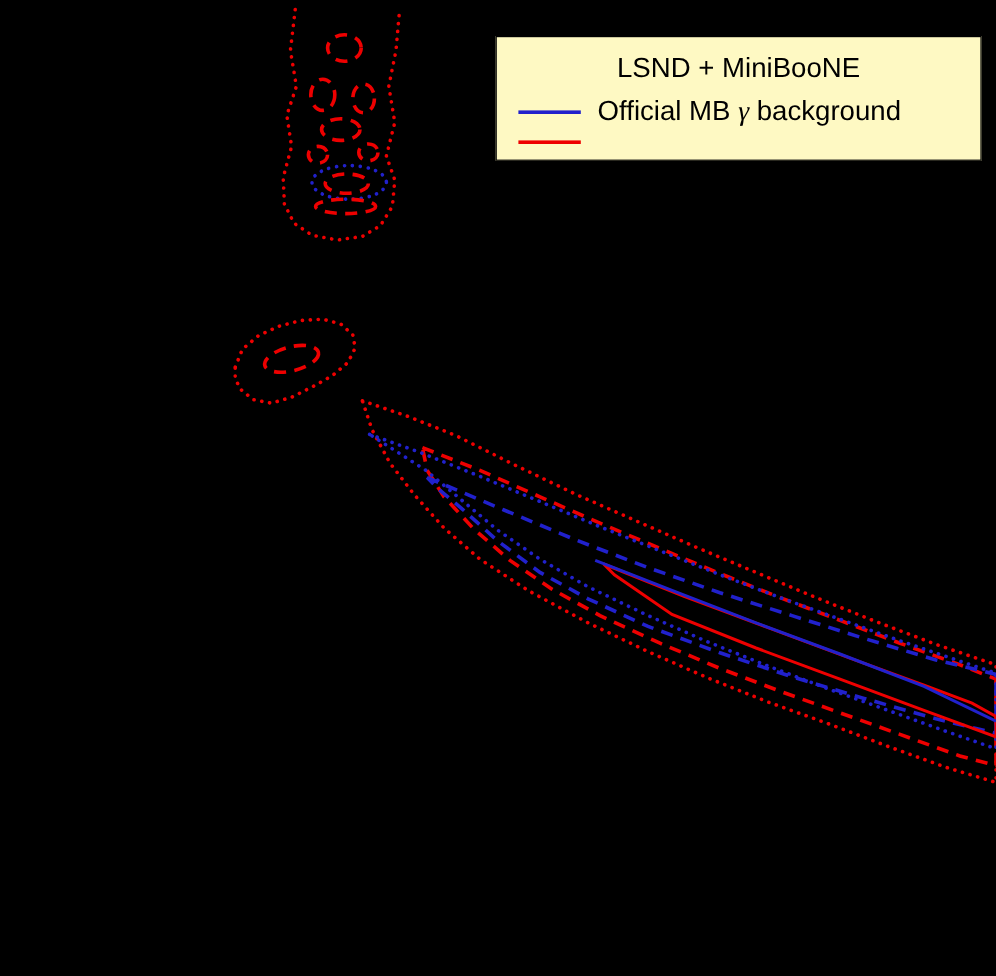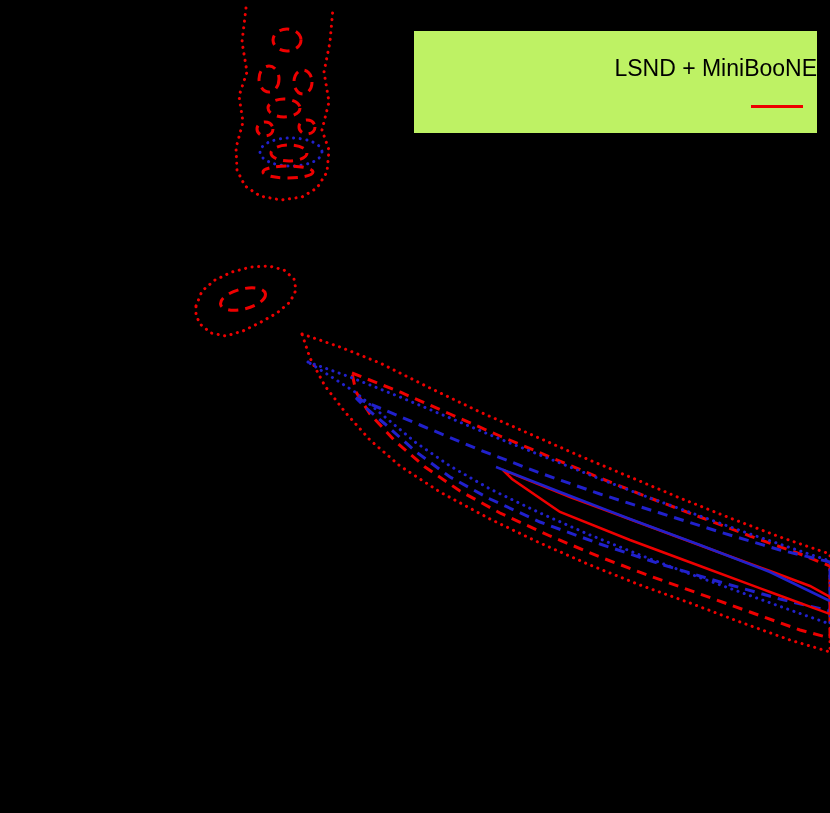--- a/index.html
+++ b/index.html
@@ -8,28 +8,27 @@
     width:830px;height:813px;
     background:#000;
     overflow:hidden;
     font-family:"Liberation Sans", sans-serif;
   }
   #plot{position:absolute;left:0;top:0;}
   #legend{
     position:absolute;
     left:413px;top:30px;
     width:405px;height:104px;
-    background:#bef264;
+    background:#fef9c3;
     border:1.5px solid #000;
     box-sizing:border-box;
     display:flex;
     flex-direction:column;
     justify-content:space-evenly;
     padding:2px 0;
-    align-items:flex-end;
   }
   .legend-title{
     text-align:center;
     font-size:23px;
     color:#000;
     line-height:1.1;
   }
   .legend-row{
     display:flex;
     align-items:center;
@@ -73,19 +72,23 @@
       <path d="M 352 373 L 400 392 L 450 414 L 500 436 L 550 457 L 600 478 L 650 498 L 700 517 L 750 536 L 800 554 L 830 566 L 830 638 L 800 630 L 750 612 L 700 594 L 650 576 L 600 557 L 550 536 L 500 513 L 460 491 L 425 467 L 395 441 L 370 414 L 356 392 Z" fill="none" stroke="#ee0000" stroke-width="3" stroke-dasharray="10 7"></path>
       <path d="M 308 362 L 350 377 L 400 397 L 450 418 L 500 439 L 550 459 L 600 479 L 650 498 L 700 516 L 750 534 L 800 551 L 830 561 L 830 624 L 790 610 L 740 592 L 690 574 L 640 555 L 590 535 L 540 513 L 490 489 L 450 466 L 415 442 L 385 417 L 355 392 L 330 376 Z" fill="none" stroke="#2121cc" stroke-width="3" stroke-dasharray="0.1 6.5" stroke-linecap="round"></path>
       <path d="M 356 398 L 420 425 L 480 450 L 540 473 L 600 494 L 660 513 L 720 532 L 780 550 L 830 562 L 830 611 L 780 599 L 720 582 L 660 564 L 600 544 L 540 522 L 490 499 L 450 477 L 415 451 L 385 424 L 366 408 Z" fill="none" stroke="#2121cc" stroke-width="3" stroke-dasharray="10 7"></path>
       <path d="M 503 470 L 570 497 L 640 523 L 710 549 L 770 571 L 810 586 L 830 597 L 830 614 L 770 592 L 700 566 L 630 540 L 560 512 L 512 479 Z" fill="none" stroke="#ee0000" stroke-width="2.5"></path>
       <path d="M 496 467 L 560 492 L 630 519 L 700 545 L 770 572 L 830 601" fill="none" stroke="#2121cc" stroke-width="2.5"></path>
     </svg>
 
   <div id="legend">
     <div class="legend-title">LSND + MiniBooNE</div>
 
+    <div class="legend-row">
+      <span class="line-sample" style="border-top-color: rgb(33, 33, 204);"></span>
+      <span><span>Official MB </span><span class="gamma">γ</span><span> background</span></span>
+    </div>
 
     <div class="legend-row">
       <span class="line-sample" style="border-top-color: rgb(238, 0, 0);"></span>
     </div>
   </div>
 
 </div>
 
 </body></html>

